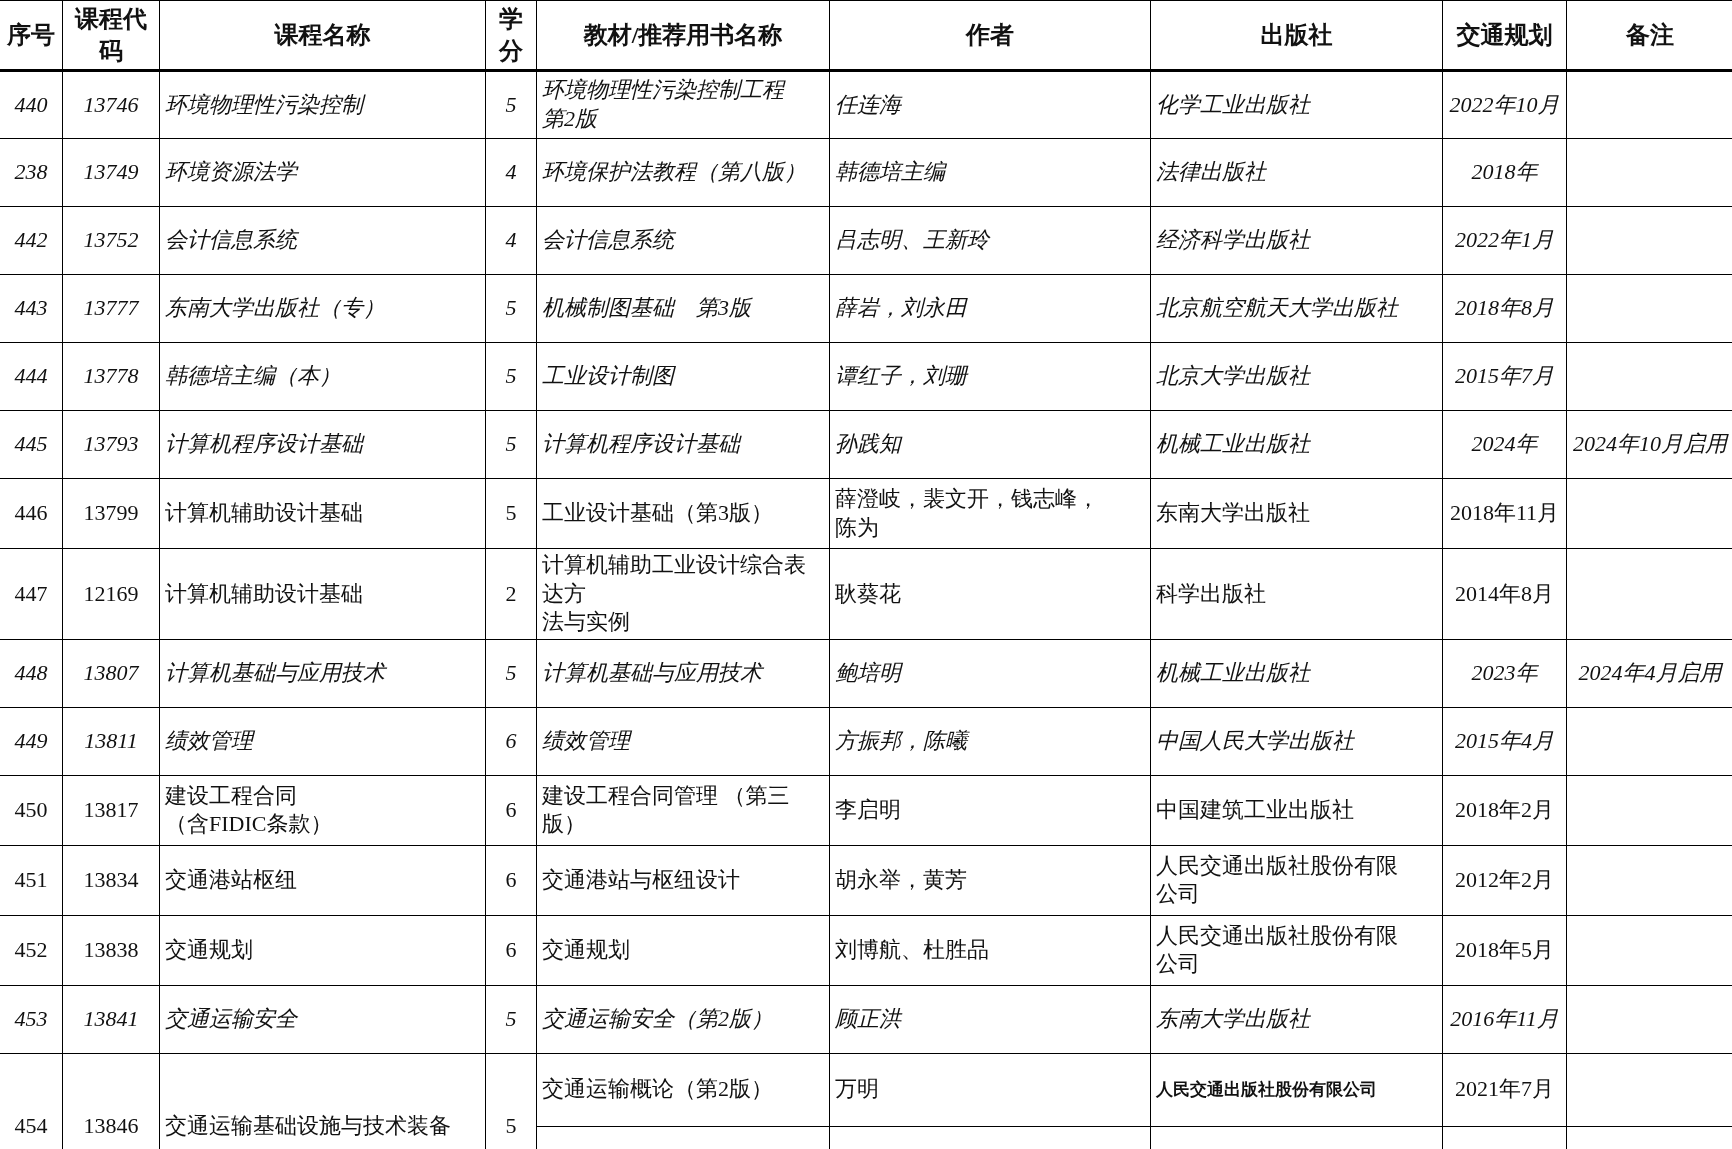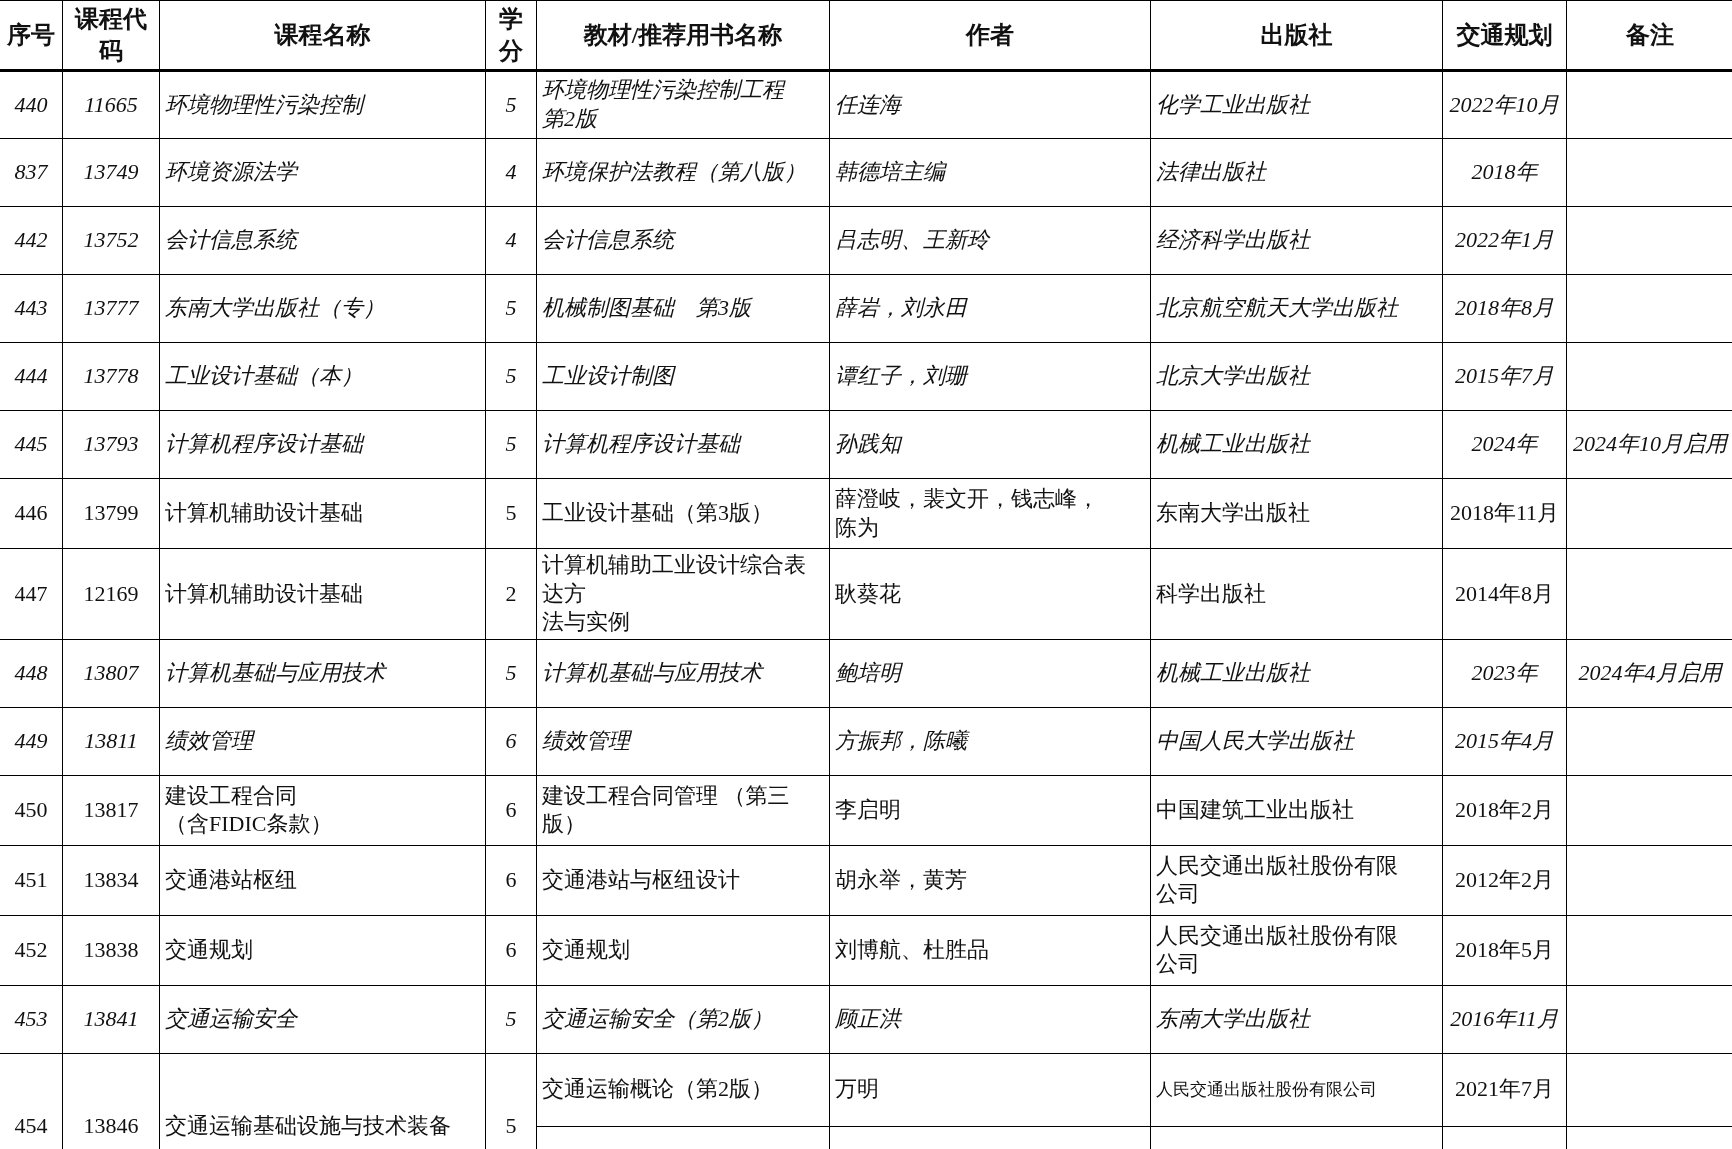--- a/index.html
+++ b/index.html
@@ -40,21 +40,21 @@
     font-size: 22px;
     line-height: 1.3;
     white-space: pre-line;
     text-align: left;
   }
   .course-table tbody tr.r-normal { height: 68px; font-style: italic; }
   .course-table tbody tr.r-tall   { height: 70px; }
   .course-table tbody tr.r-sub    { height: 73px; }
   .course-table tbody tr:last-child td { border-bottom: 3px solid #000000; }
   .ctr { text-align: center !important; }
-  .small-text { font-size: 17px !important; }
+  .small-text { font-size: 17px !important; font-weight: bold; }
   
   col.c-seq      { width: 63px;  }
   col.c-code     { width: 97px;  }
   col.c-course   { width: 326px; }
   col.c-credits  { width: 51px;  }
   col.c-book     { width: 293px; }
   col.c-author   { width: 321px; }
   col.c-pub      { width: 292px; }
   col.c-date     { width: 124px; }
   col.c-remark   { width: 167px; }
@@ -83,31 +83,31 @@
       <th>教材/推荐用书名称</th>
       <th>作者</th>
       <th>出版社</th>
       <th>交通规划</th>
       <th>备注</th>
     </tr>
   </thead>
   <tbody>
     <tr class="r-normal">
       <td class="ctr">440</td>
-      <td class="ctr">11665</td>
+      <td class="ctr">13746</td>
       <td>环境物理性污染控制</td>
       <td class="ctr">5</td>
       <td>环境物理性污染控制工程　第2版</td>
       <td>任连海</td>
       <td>化学工业出版社</td>
       <td class="ctr">2022年10月</td>
       <td class="ctr"></td>
     </tr>
     <tr class="r-normal">
-      <td class="ctr">837</td>
+      <td class="ctr">238</td>
       <td class="ctr">13749</td>
       <td>环境资源法学</td>
       <td class="ctr">4</td>
       <td>环境保护法教程（第八版）</td>
       <td>韩德培主编</td>
       <td>法律出版社</td>
       <td class="ctr">2018年</td>
       <td class="ctr"></td>
     </tr>
     <tr class="r-normal">
@@ -128,21 +128,21 @@
       <td class="ctr">5</td>
       <td>机械制图基础　第3版</td>
       <td>薛岩，刘永田</td>
       <td>北京航空航天大学出版社</td>
       <td class="ctr">2018年8月</td>
       <td class="ctr"></td>
     </tr>
     <tr class="r-normal">
       <td class="ctr">444</td>
       <td class="ctr">13778</td>
-      <td>工业设计基础（本）</td>
+      <td>韩德培主编（本）</td>
       <td class="ctr">5</td>
       <td>工业设计制图</td>
       <td>谭红子，刘珊</td>
       <td>北京大学出版社</td>
       <td class="ctr">2015年7月</td>
       <td class="ctr"></td>
     </tr>
     <tr class="r-normal">
       <td class="ctr">445</td>
       <td class="ctr">13793</td>

